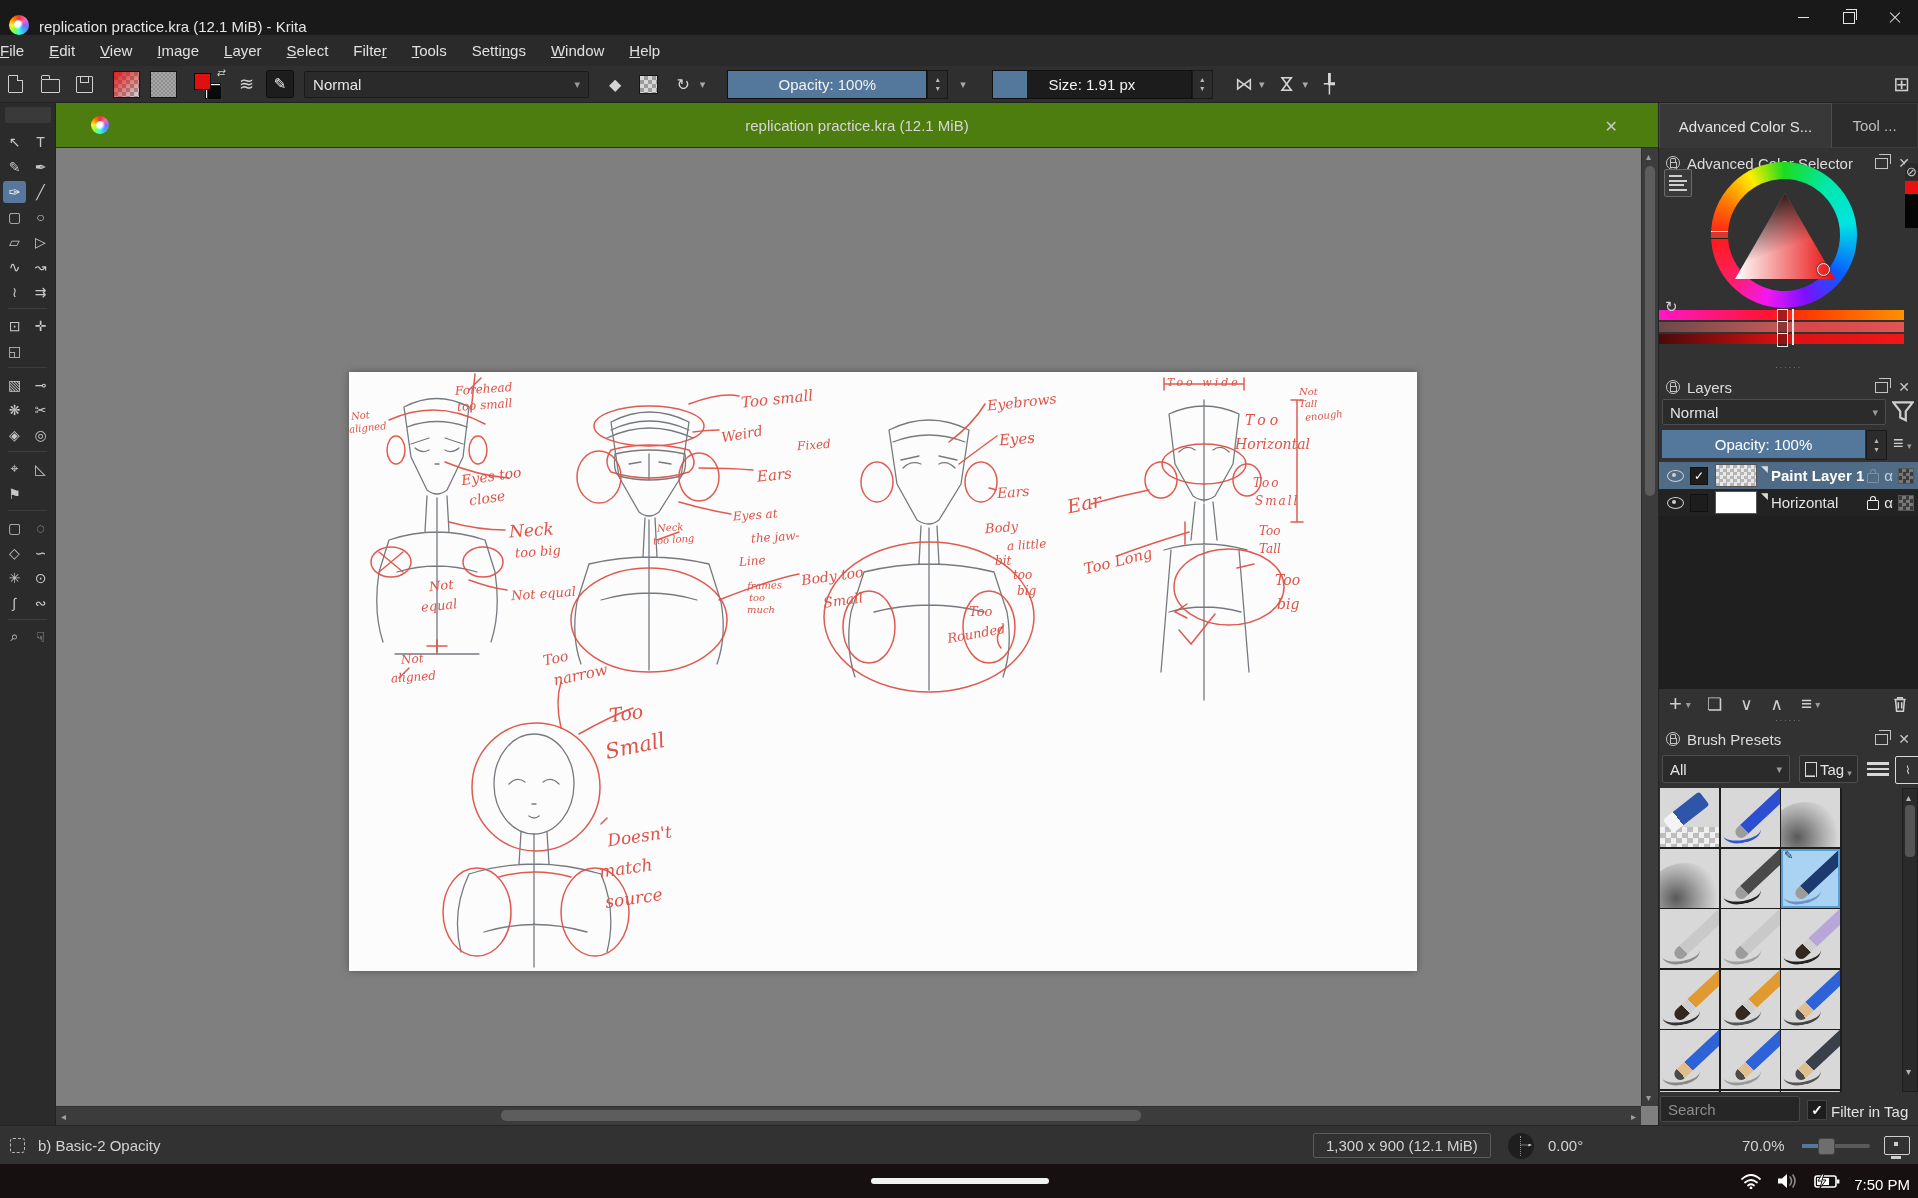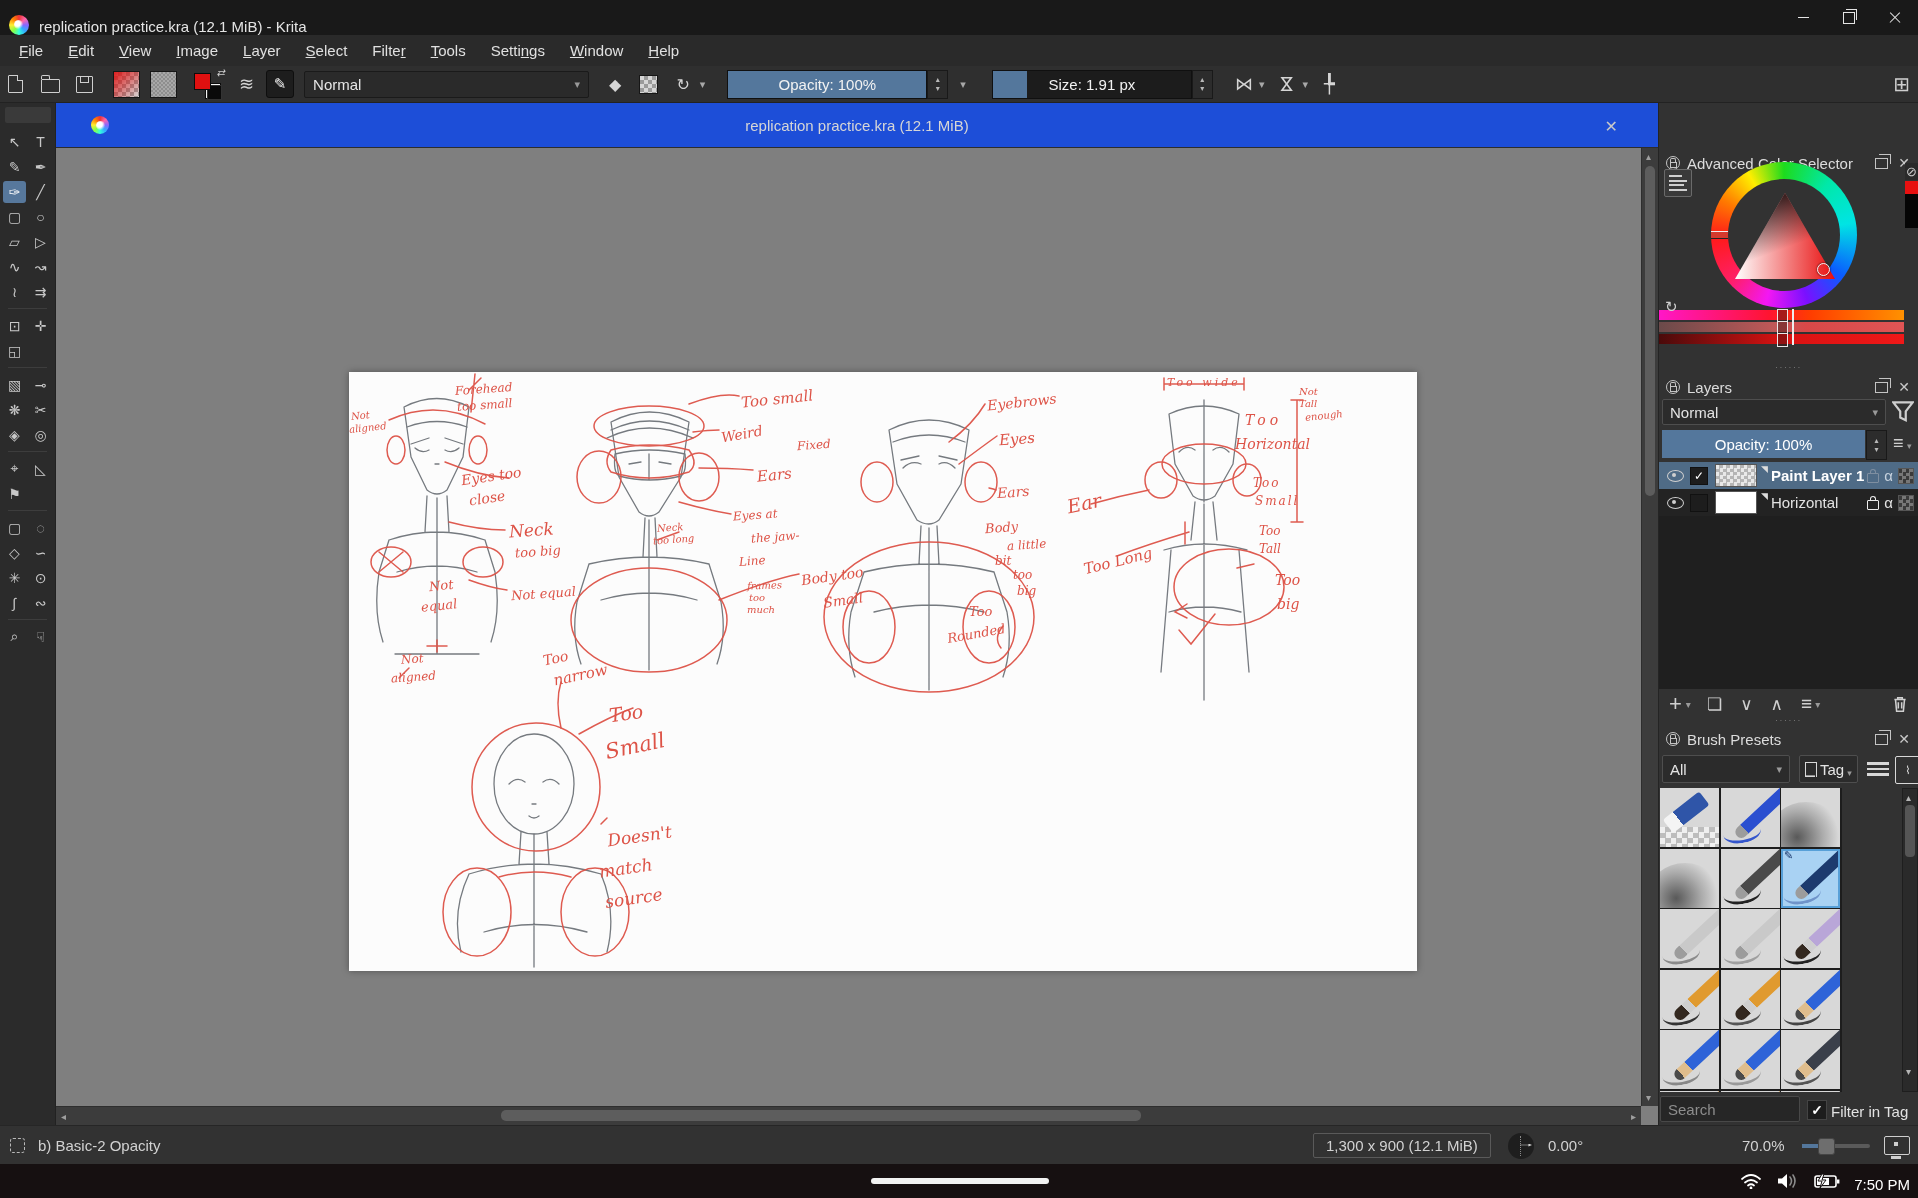--- a/index.html
+++ b/index.html
@@ -18,21 +18,21 @@
   .win-btn{width:46px;height:100%;display:flex;align-items:center;justify-content:center;}
   .ic-min{width:11px;height:1px;background:#e4e4e4;}
   .ic-max{width:10px;height:10px;border:1px solid #e4e4e4;position:relative;background:#191919;}
   .ic-max::before{content:"";position:absolute;left:2px;top:-4px;width:10px;height:10px;border:1px solid #e4e4e4;
       border-left:none;border-bottom:none;}
   .ic-close{position:relative;width:12px;height:12px;}
   .ic-close::before,.ic-close::after{content:"";position:absolute;left:-1px;top:5px;width:14px;height:1.4px;background:#e4e4e4;}
   .ic-close::before{transform:rotate(45deg);} .ic-close::after{transform:rotate(-45deg);}
   
   .menubar{position:absolute;left:0;top:35px;width:100%;height:31px;background:#2a2a2a;
-           display:flex;align-items:center;padding-left:19px;box-sizing:border-box;}
+           display:flex;align-items:center;padding-left:0;box-sizing:border-box;}
   .menu-item{font-size:15px;color:#e0e0e0;margin-right:25px;}
   .menu-item u{text-decoration:underline;}
   
   .toolbar{position:absolute;left:0;top:66px;width:100%;height:37px;background:#2f2f2f;
            border-bottom:1px solid #222;display:flex;align-items:center;box-sizing:border-box;}
   .tbi{display:flex;align-items:center;justify-content:center;color:#d5d5d5;}
   .ic-page{width:13px;height:16px;border:1.5px solid #cfcfcf;border-radius:1px;position:relative;background:#2f2f2f;}
   .ic-page::after{content:"";position:absolute;right:-1px;top:-1px;width:5px;height:5px;background:#2f2f2f;border-left:1.5px solid #cfcfcf;border-bottom:1.5px solid #cfcfcf;}
   .ic-folder{width:17px;height:12px;border:1.5px solid #cfcfcf;border-radius:1px;position:relative;margin-top:4px;}
   .ic-folder::before{content:"";position:absolute;left:-1px;top:-5px;width:7px;height:3px;border:1.5px solid #cfcfcf;border-bottom:none;border-radius:2px 2px 0 0;}
@@ -68,21 +68,21 @@
            border-right:1px solid #222;box-sizing:border-box;padding-top:4px;}
   .toolbox-header{width:46px;height:16px;margin:0 auto 6px auto;background:#3a3a3a;border-radius:2px;}
   .tool-row{display:flex;justify-content:space-evenly;height:25px;align-items:center;}
   .tool{width:23px;height:22px;display:flex;align-items:center;justify-content:center;border-radius:3px;
         color:#c8c8c8;font-size:14px;}
   .tool.sel{background:#57789c;color:#fff;}
   .tool.empty{visibility:hidden;}
   .tool-sep{height:1px;background:#3d3d3d;margin:4px 8px;}
   
   .canvas-region{position:absolute;left:56px;top:103px;width:1602px;height:1022px;background:#7f7f7f;}
-  .doc-tabbar{position:absolute;left:0;top:0;width:100%;height:45px;background:#1d4ed8;
+  .doc-tabbar{position:absolute;left:0;top:0;width:100%;height:45px;background:#4d7c0f;
               border-bottom:1px solid #2d2d2d;box-sizing:border-box;padding-left:20px;}
   .doc-tabbar .tab-title{position:absolute;left:0;right:0;top:0;height:45px;display:flex;align-items:center;
        justify-content:center;font-size:15px;color:#d6d6d6;}
   .doc-logo{position:absolute;left:26px;top:13px;}
   .doc-close{position:absolute;right:40px;top:14px;font-size:16px;color:#c9c9c9;}
   .canvas-viewport{position:absolute;left:0;top:45px;right:17px;bottom:19px;overflow:hidden;background:#7f7f7f;}
   .page{position:absolute;left:293px;top:224px;width:1068px;height:599px;background:#fcfcfc;
         box-shadow:0 0 7px rgba(0,0,0,.35);}
   .page svg{position:absolute;left:0;top:0;}
   .anno{position:absolute;font-family:"DejaVu Serif",serif;font-style:italic;color:#dd5347;white-space:nowrap;}
@@ -522,20 +522,24 @@
       <span class="scroll-arrow" style="right:5px;top:4px">▸</span>
     </div>
     <div class="vscroll">
       <span class="scroll-arrow" style="left:4px;top:3px">▴</span>
       <i class="thumb"></i>
       <span class="scroll-arrow" style="left:4px;bottom:3px">▾</span>
     </div>
   </div>
 
   <div class="right-panel">
+    <div class="panel-tabs">
+      <div class="ptab active">Advanced Color S...</div>
+      <div class="ptab inactive">Tool ...</div>
+    </div>
 
     <div class="docker-head" style="top:48px">
       <i class="dlock"></i>
       <span class="dtitle">Advanced Color Selector</span>
       <i class="dfloat"></i>
       <span class="dclose">✕</span>
     </div>
     <div class="acs-settings">
         <i></i>
         <i></i>

